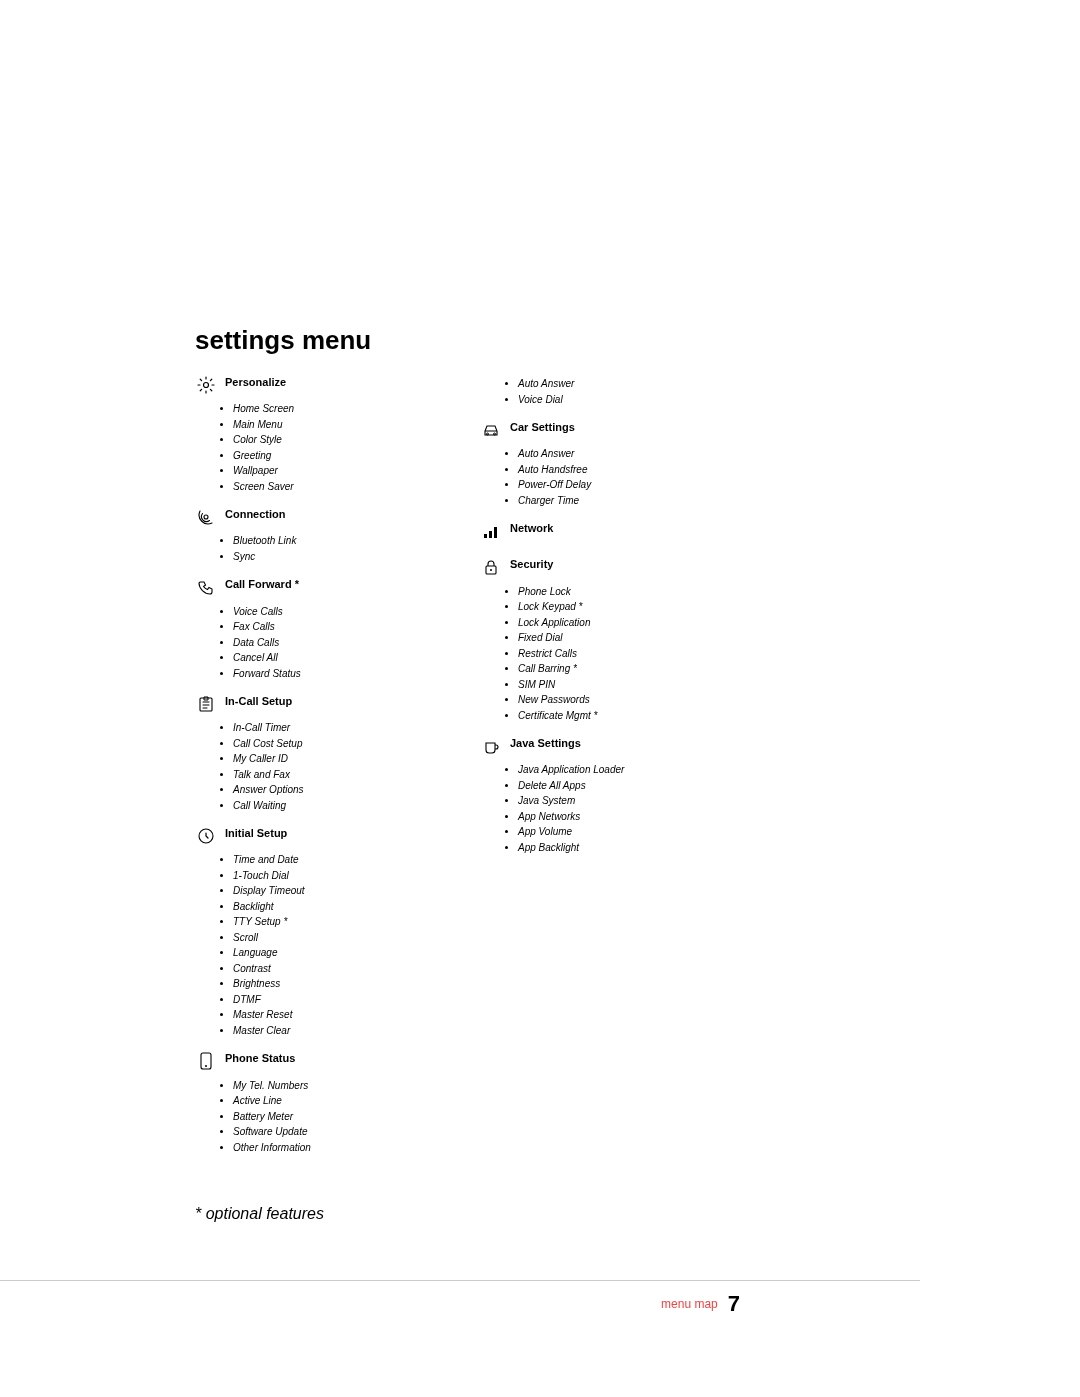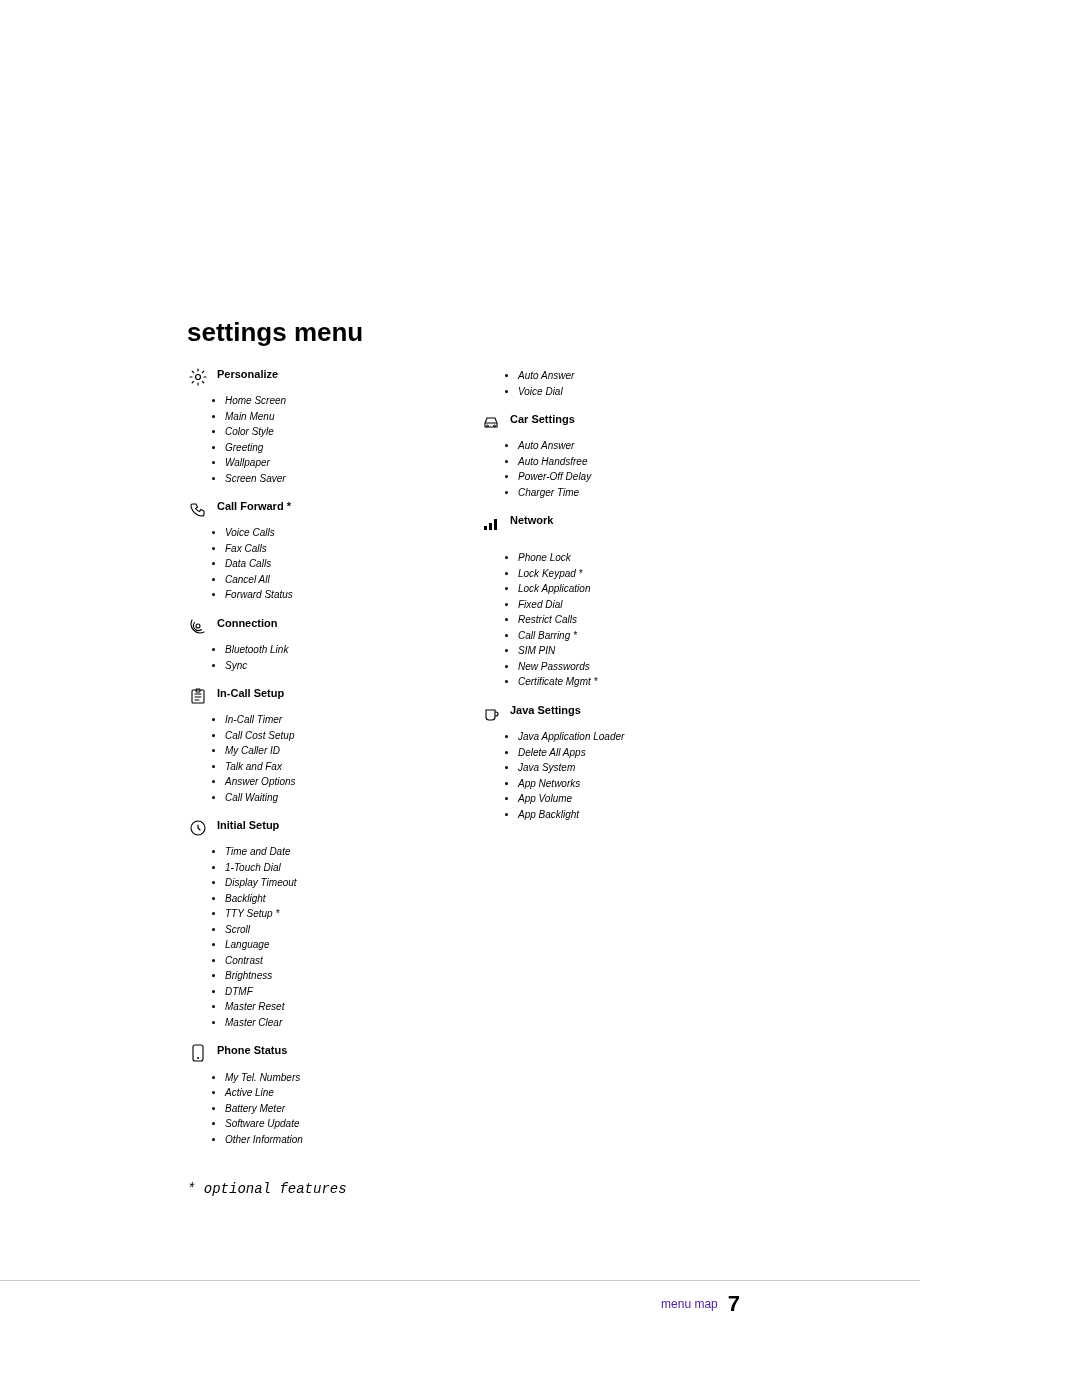--- a/index.html
+++ b/index.html
@@ -9,21 +9,21 @@
       width: 1080px;
       min-height: 1397px;
       position: relative;
       color: #000;
     }
 
     .page {
       width: 920px;
       min-height: 1397px;
       background: #fff;
-      padding: 7px;
+      padding: 15px;
       position: relative;
     }
 
     .content-area {
       padding: 310px 180px 100px 180px;
     }
 
     h1.page-title {
       font-size: 26px;
       font-weight: bold;
@@ -69,42 +69,41 @@
       font-style: italic;
     }
 
     .section-items li {
       font-size: 10px;
       line-height: 1.55;
       font-family: Arial, Helvetica, sans-serif;
     }
 
     .optional-note {
-      font-size: 14px;
+      font-size: 16px;
       font-style: italic;
-      margin-top: 20px;
-      font-family: Liberation Mono, monospace;
+      margin-top: 36px;
     }
 
     .footer-bar {
       position: absolute;
       bottom: 80px;
       left: 0;
       right: 0;
       display: flex;
       justify-content: flex-end;
       align-items: center;
       padding: 0 180px;
       border-top: 1px solid #ccc;
       padding-top: 10px;
     }
 
     .footer-text {
       font-size: 12px;
-      color: #4c1d95;
+      color: #ef4444;
       font-family: Arial, Helvetica, sans-serif;
     }
 
     .footer-num {
       font-size: 22px;
       font-weight: bold;
       margin-left: 10px;
       font-family: Arial, Helvetica, sans-serif;
     }
   </style>
@@ -132,44 +131,44 @@
               <li>Main Menu</li>
               <li>Color Style</li>
               <li>Greeting</li>
               <li>Wallpaper</li>
               <li>Screen Saver</li>
             </ul>
           </div>
           <div class="menu-section">
             <div class="section-header">
               <span class="section-icon"><svg width="18" height="18" viewBox="0 0 18 18" fill="none">
+                  <circle cx="9" cy="9" r="2" stroke="#000" stroke-width="1.1"></circle>
+                  <path d="M5.5 5.5a5 5 0 007 7" stroke="#000" stroke-width="1.1" stroke-linecap="round"></path>
+                  <path d="M3 3a9 9 0 0012 12" stroke="#000" stroke-width="1.1" stroke-linecap="round"></path>
+                </svg></span>
+              <span class="section-title">Connection</span>
+            </div>
+            <ul class="section-items">
+              <li>Bluetooth Link</li>
+              <li>Sync</li>
+            </ul>
+          </div>
+          <div class="menu-section">
+            <div class="section-header">
+              <span class="section-icon"><svg width="18" height="18" viewBox="0 0 18 18" fill="none">
                   <path d="M4 4h3l1.5 3-2 1.5A9 9 0 0010.5 11.5L12 9.5l3 1.5v3A2 2 0 0113 16C7.477 16 2 10.523 2 5a2 2 0 012-1z" stroke="#000" stroke-width="1.1" fill="none"></path>
                 </svg></span>
               <span class="section-title">Call Forward *</span>
             </div>
             <ul class="section-items">
               <li>Voice Calls</li>
               <li>Fax Calls</li>
               <li>Data Calls</li>
               <li>Cancel All</li>
               <li>Forward Status</li>
-            </ul>
-          </div>
-          <div class="menu-section">
-            <div class="section-header">
-              <span class="section-icon"><svg width="18" height="18" viewBox="0 0 18 18" fill="none">
-                  <circle cx="9" cy="9" r="2" stroke="#000" stroke-width="1.1"></circle>
-                  <path d="M5.5 5.5a5 5 0 007 7" stroke="#000" stroke-width="1.1" stroke-linecap="round"></path>
-                  <path d="M3 3a9 9 0 0012 12" stroke="#000" stroke-width="1.1" stroke-linecap="round"></path>
-                </svg></span>
-              <span class="section-title">Connection</span>
-            </div>
-            <ul class="section-items">
-              <li>Bluetooth Link</li>
-              <li>Sync</li>
             </ul>
           </div>
           <div class="menu-section">
             <div class="section-header">
               <span class="section-icon"><svg width="18" height="18" viewBox="0 0 18 18" fill="none">
                   <rect x="3" y="3" width="12" height="13" rx="1" stroke="#000" stroke-width="1.1"></rect>
                   <path d="M6 7h6M6 10h6M6 13h4" stroke="#000" stroke-width="1" stroke-linecap="round"></path>
                   <path d="M7 2h4v3H7z" stroke="#000" stroke-width="1" fill="none"></path>
                 </svg></span>
               <span class="section-title">In-Call Setup</span>
@@ -252,20 +251,28 @@
             <div class="section-header">
               <span class="section-icon"><svg width="18" height="18" viewBox="0 0 18 18" fill="none">
                   <rect x="2" y="12" width="3" height="4" fill="#000"></rect>
                   <rect x="7" y="9" width="3" height="7" fill="#000"></rect>
                   <rect x="12" y="5" width="3" height="11" fill="#000"></rect>
                 </svg></span>
               <span class="section-title">Network</span>
             </div>
           </div>
           <div class="menu-section">
+            <div class="section-header">
+              <span class="section-icon"><svg width="18" height="18" viewBox="0 0 18 18" fill="none">
+                  <rect x="4" y="8" width="10" height="8" rx="1" stroke="#000" stroke-width="1.1"></rect>
+                  <path d="M6 8V6a3 3 0 016 0v2" stroke="#000" stroke-width="1.1"></path>
+                  <circle cx="9" cy="12" r="1" fill="#000"></circle>
+                </svg></span>
+              <span class="section-title">Security</span>
+            </div>
             <ul class="section-items">
               <li>Phone Lock</li>
               <li>Lock Keypad *</li>
               <li>Lock Application</li>
               <li>Fixed Dial</li>
               <li>Restrict Calls</li>
               <li>Call Barring *</li>
               <li>SIM PIN</li>
               <li>New Passwords</li>
               <li>Certificate Mgmt *</li>

